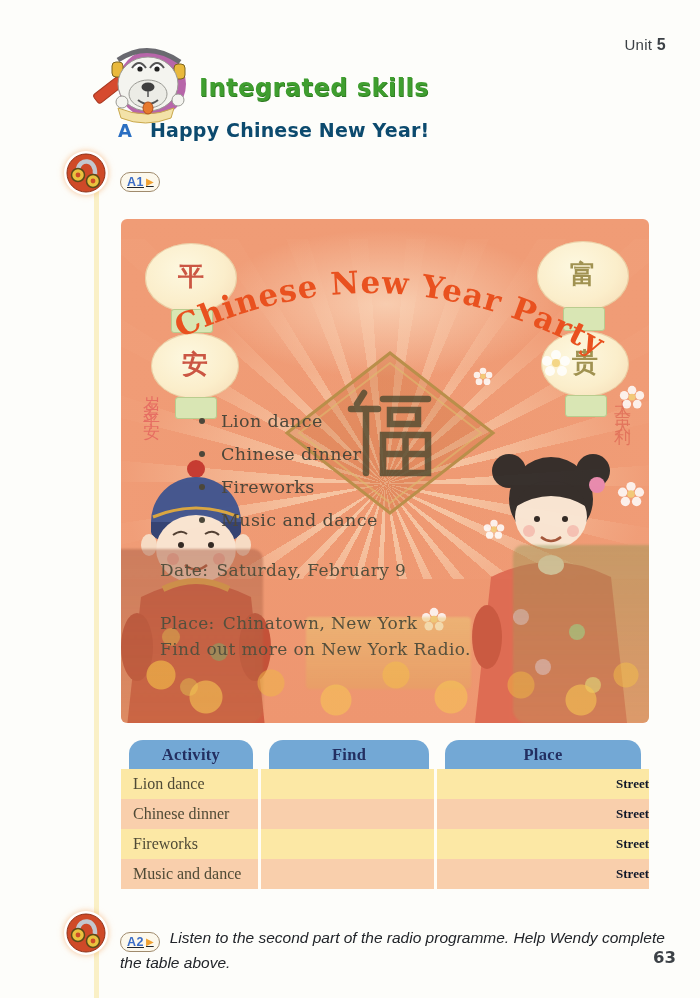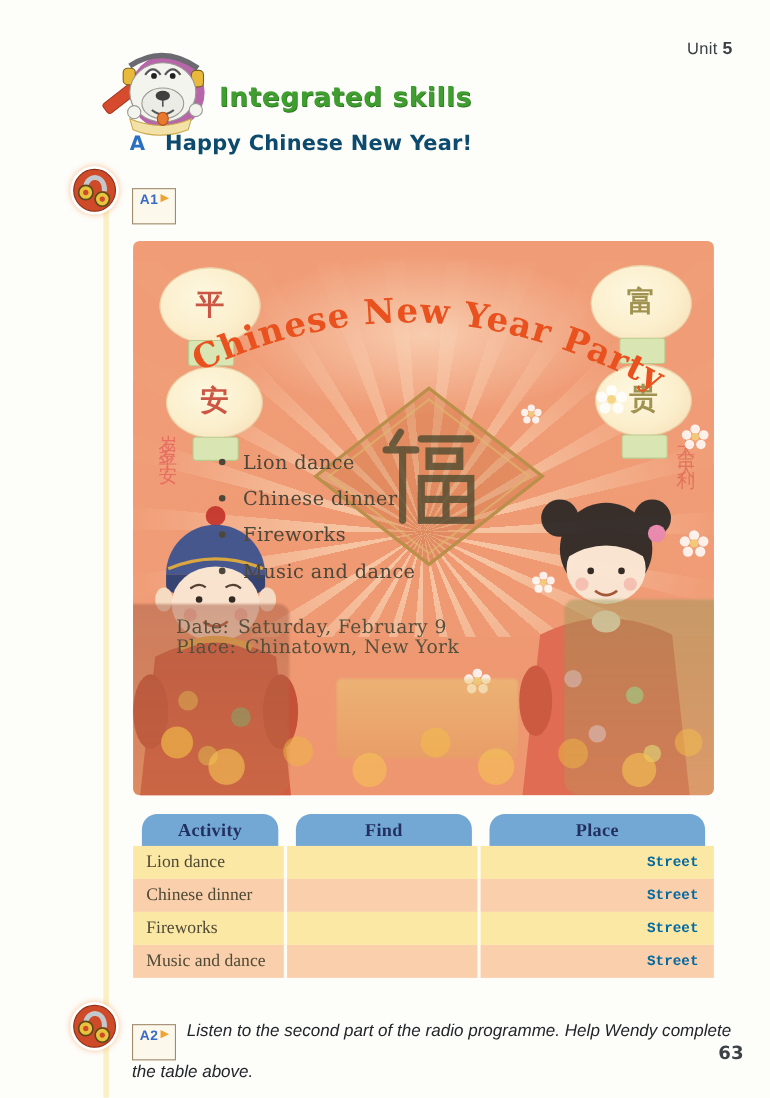--- a/index.html
+++ b/index.html
@@ -21,21 +21,21 @@
 
   
   .listen-icon{position:absolute;width:46px;height:46px;filter:drop-shadow(0 0 3px rgba(242,150,70,.55));}
   .listen-icon.a1{left:63px;top:150px;}
   .listen-icon.a2{left:63px;top:910px;}
 
   
   .instruction{position:absolute;left:120px;width:552px;font-style:italic;font-size:15.5px;line-height:22px;color:#22252a;}
   .instruction.a1{top:151px;}
   .instruction.a2{top:911px;}
-  .task-badge{display:inline-flex;align-items:center;vertical-align:-3px;margin-right:10px;padding:0 5px 14px 6px;height:17px;border:1.6px solid #a08b6d;border-radius:0;background:#fcf8ec;font-style:normal;}
+  .task-badge{display:inline-flex;align-items:center;vertical-align:-3px;margin-right:10px;padding:0 5px 1px 6px;height:17px;border:1.6px solid #a08b6d;border-radius:10px;background:#fcf8ec;font-style:normal;text-decoration:underline;}
   .task-badge .lbl{font-weight:bold;font-size:12.5px;color:#3a6cc6;letter-spacing:.5px;}
   .task-badge .tri{color:#f0a233;font-size:10px;margin-left:2px;line-height:1;}
 
   
   .poster{position:absolute;left:121px;top:219px;width:528px;height:504px;border-radius:6px;overflow:hidden;background:linear-gradient(180deg,#f09c76 0%,#ef9a73 55%,#ee9670 100%);}
   .rays{position:absolute;left:0;top:20px;width:528px;height:340px;background:repeating-conic-gradient(from -112deg at 50% 72%, rgba(255,247,218,0) 0deg 9deg, rgba(255,247,218,.45) 9deg 13.5deg);}
   .rays::after{content:"";position:absolute;inset:0;background:radial-gradient(ellipse 62% 72% at 50% 72%, rgba(240,156,118,0) 22%, rgba(240,156,118,.95) 80%);}
   .title-glow{position:absolute;left:90px;top:10px;width:350px;height:150px;background:radial-gradient(ellipse at center,rgba(255,244,222,.55),rgba(255,244,222,0) 70%);}
   .poster-title-svg{position:absolute;left:30px;top:18px;}
   .poster-title-svg text{font-family:"DejaVu Serif",serif;font-weight:bold;font-size:31px;fill:#e9511f;letter-spacing:1px;}
@@ -51,21 +51,21 @@
 
   .fu-diamond{position:absolute;left:158px;top:128px;}
 
   .poster-bullets{position:absolute;left:78px;top:186px;margin:0;padding:0;list-style:none;}
   .poster-bullets li{height:33px;line-height:33px;font-family:"DejaVu Serif",serif;font-size:17.5px;color:#4c473a;letter-spacing:.4px;}
   .poster-bullets .dot{display:inline-block;width:6px;height:6px;border-radius:50%;background:#4c473a;vertical-align:3px;margin-right:16px;}
 
   .poster-line{position:absolute;left:39px;font-family:"DejaVu Serif",serif;font-size:17px;color:#55503d;letter-spacing:.4px;}
   .poster-line .gap{display:inline-block;width:8px;}
   .poster-date{top:341px;}
-  .poster-place{top:360px;}
+  .poster-place{top:394px;}
   .poster-footer{top:420px;}
 
   .kid{position:absolute;opacity:.95;}
   .flower{position:absolute;opacity:.85;}
   .coins{position:absolute;left:0;bottom:0;width:528px;height:118px;opacity:.85;
     background:
       radial-gradient(circle at 40px 70px, rgba(243,190,74,.75) 0 14px, rgba(243,190,74,0) 15px),
       radial-gradient(circle at 85px 92px, rgba(246,198,84,.7) 0 16px, rgba(246,198,84,0) 17px),
       radial-gradient(circle at 150px 78px, rgba(240,184,70,.6) 0 13px, rgba(240,184,70,0) 14px),
       radial-gradient(circle at 215px 95px, rgba(246,198,84,.65) 0 15px, rgba(246,198,84,0) 16px),
@@ -82,21 +82,21 @@
 
   
   .table{position:absolute;left:121px;top:740px;width:640px;}
   .t-grid{display:grid;grid-template-columns:140px 176px 212px;}
   .t-head .cell{height:29px;margin:0 8px;background:#73a8d5;border-radius:14px 14px 0 0;display:flex;align-items:center;justify-content:center;font-family:"Liberation Serif",serif;font-weight:bold;font-size:16.5px;color:#232f61;letter-spacing:.3px;}
   .t-row .cell{height:30px;line-height:30px;font-family:"Liberation Serif",serif;font-size:16px;color:#4f4a36;}
   .t-row .cell:nth-child(1),.t-row .cell:nth-child(2){border-right:3px solid #fffdf6;}
   .t-row.odd .cell{background:#fce8a5;}
   .t-row.even .cell{background:#f9cfac;}
   .cell.activity{padding-left:12px;}
-  .cell.place{text-align:right;padding-right:14px;font-family:Liberation Mono, monospace;font-size:13px;font-weight:600;color:#0369a1;}
+  .cell.place{text-align:right;font-family:Liberation Serif, serif;font-size:13px;font-weight:600;color:#0f172a;}
 
   .page-number{position:absolute;right:24px;top:948px;font-family:"DejaVu Sans",sans-serif;font-weight:bold;font-size:16.5px;color:#3c4146;}
 </style>
 </head>
 <body>
 
 <div id="page">
 
   <div class="guide-line"></div>
 
@@ -310,20 +310,21 @@
 
     <ul class="poster-bullets">
       <li><span class="dot"></span><span>Lion dance</span></li>
       <li><span class="dot"></span><span>Chinese dinner</span></li>
       <li><span class="dot"></span><span>Fireworks</span></li>
       <li><span class="dot"></span><span>Music and dance</span></li>
     </ul>
 
     <div class="poster-line poster-date"><span>Date:</span><span class="gap"></span><span>Saturday, February 9</span></div>
     <div class="poster-line poster-place"><span>Place:</span><span class="gap"></span><span>Chinatown, New York</span></div>
+    <div class="poster-line poster-footer">Find out more on New York Radio.</div>
   </div>
 
   <div class="table">
     <div class="t-grid t-head">
       <div class="cell">Activity</div>
       <div class="cell">Find</div>
       <div class="cell">Place</div>
     </div>
     <div class="t-grid t-row odd">
       <div class="cell activity">Lion dance</div>

